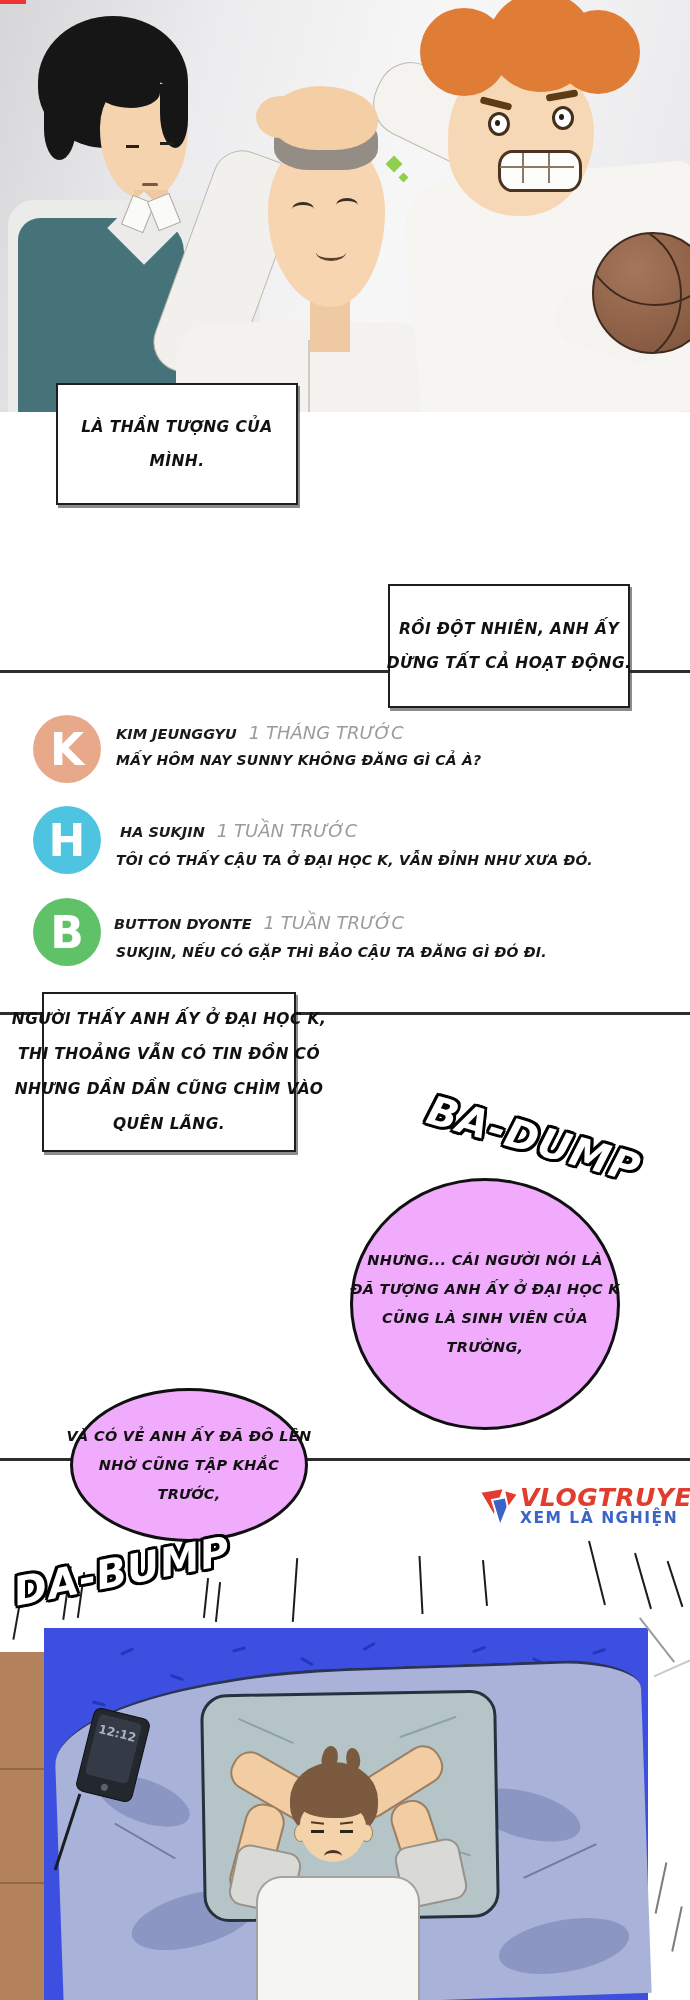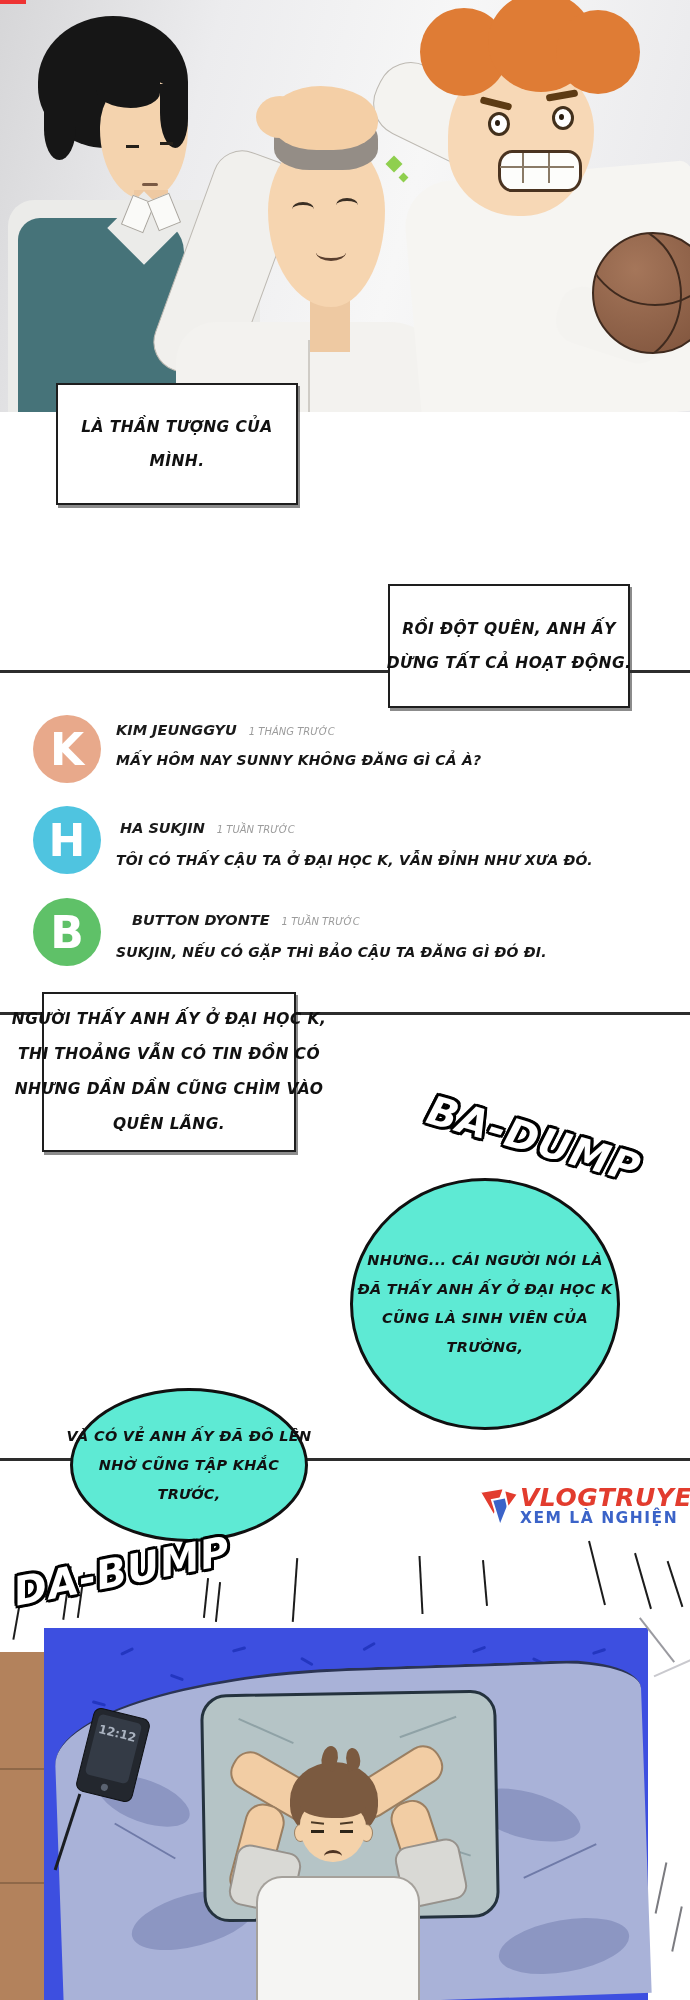--- a/index.html
+++ b/index.html
@@ -14,26 +14,26 @@
           box-shadow:2px 3px 0 rgba(45,45,45,.55);
           display:flex;flex-direction:column;justify-content:center;align-items:center;}
   .capbox .ln{font-size:15.5px;font-weight:700;font-style:italic;color:#111;
               line-height:34px;letter-spacing:.4px;white-space:nowrap;}
   
   .pline{left:0;width:690px;height:2.5px;background:#2d2d2d;z-index:1;}
   
   .avatar{width:68px;height:68px;border-radius:50%;color:#fff;display:flex;
           align-items:center;justify-content:center;font-size:44px;font-weight:700;}
   .cname{font-size:14.5px;font-weight:700;font-style:italic;color:#1b1b1b;white-space:nowrap;}
-  .ctime{font-size:10px;font-weight:400;font-style:italic;color:#9b9b9b;margin-left:12px;}
+  .ctime{font-size:18px;font-weight:400;font-style:italic;color:#9b9b9b;margin-left:12px;}
   .ctext{font-size:14px;font-weight:600;font-style:italic;color:#161616;
          letter-spacing:.2px;white-space:nowrap;}
   .nrow{display:flex;align-items:baseline;}
   
-  .bubble{background:#5eead4;border:3px solid #101010;border-radius:50%;z-index:2;
+  .bubble{background:#f0abfc;border:3px solid #101010;border-radius:50%;z-index:2;
           display:flex;flex-direction:column;justify-content:center;align-items:center;}
   .bubble .ln{font-size:14.5px;font-weight:700;font-style:italic;color:#111;
               line-height:29px;letter-spacing:.3px;white-space:nowrap;}
   
   .sfx{font-size:40px;font-weight:900;font-style:italic;color:#fff;z-index:4;
        letter-spacing:1px;white-space:nowrap;
        text-shadow:-2.5px -2.5px 0 #000,2.5px -2.5px 0 #000,-2.5px 2.5px 0 #000,
                    2.5px 2.5px 0 #000,-3px 0 0 #000,3px 0 0 #000,0 -3px 0 #000,0 3px 0 #000;}
   
   #wm{left:478px;top:1486px;z-index:2;display:flex;align-items:flex-start;}
@@ -107,59 +107,59 @@
   <div class="a" style="left:0;top:0;width:26px;height:4px;background:#e33;"></div>
 
   <div class="a capbox" style="left:56px;top:383px;width:238px;height:118px;">
     <div class="ln">LÀ THẦN TƯỢNG CỦA</div>
     <div class="ln">MÌNH.</div>
   </div>
 
   <div class="a pline" style="top:670px;"></div>
 
   <div class="a capbox" style="left:388px;top:584px;width:238px;height:120px;">
-    <div class="ln">RỒI ĐỘT QUÊN, ANH ẤY</div>
+    <div class="ln">RỒI ĐỘT NHIÊN, ANH ẤY</div>
     <div class="ln">DỪNG TẤT CẢ HOẠT ĐỘNG.</div>
   </div>
 
   <div class="a avatar" style="left:33px;top:715px;background:#e8a98b;">K</div>
   <div class="a nrow" style="left:116px;top:722px;">
     <span class="cname">KIM JEUNGGYU</span>
     <span class="ctime">1 THÁNG TRƯỚC</span>
   </div>
   <div class="a ctext" style="left:116px;top:752px;">MẤY HÔM NAY SUNNY KHÔNG ĐĂNG GÌ CẢ À?</div>
 
   <div class="a avatar" style="left:33px;top:806px;background:#4fc4e0;">H</div>
   <div class="a nrow" style="left:120px;top:820px;">
     <span class="cname">HA SUKJIN</span>
     <span class="ctime">1 TUẦN TRƯỚC</span>
   </div>
   <div class="a ctext" style="left:116px;top:852px;">TÔI CÓ THẤY CẬU TA Ở ĐẠI HỌC K, VẪN ĐỈNH NHƯ XƯA ĐÓ.</div>
 
   <div class="a avatar" style="left:33px;top:898px;background:#5fc168;">B</div>
-  <div class="a nrow" style="left:132px;top:912px;">
+  <div class="a nrow" style="left:114px;top:912px;">
     <span class="cname">BUTTON DYONTE</span>
     <span class="ctime">1 TUẦN TRƯỚC</span>
   </div>
   <div class="a ctext" style="left:116px;top:944px;">SUKJIN, NẾU CÓ GẶP THÌ BẢO CẬU TA ĐĂNG GÌ ĐÓ ĐI.</div>
 
   <div class="a pline" style="top:1012px;"></div>
 
   <div class="a capbox" style="left:42px;top:992px;width:250px;height:156px;">
     <div class="ln" style="line-height:35px;">NGƯỜI THẤY ANH ẤY Ở ĐẠI HỌC K,</div>
     <div class="ln" style="line-height:35px;">THI THOẢNG VẪN CÓ TIN ĐỒN CÓ</div>
     <div class="ln" style="line-height:35px;">NHƯNG DẦN DẦN CŨNG CHÌM VÀO</div>
     <div class="ln" style="line-height:35px;">QUÊN LÃNG.</div>
   </div>
 
   <div class="a sfx" style="left:424px;top:1116px;transform:rotate(16deg);">BA-DUMP</div>
 
   <div class="a bubble" style="left:350px;top:1178px;width:264px;height:246px;">
     <div class="ln">NHƯNG... CÁI NGƯỜI NÓI LÀ</div>
-    <div class="ln">ĐÃ THẤY ANH ẤY Ở ĐẠI HỌC K</div>
+    <div class="ln">ĐÃ TƯỢNG ANH ẤY Ở ĐẠI HỌC K</div>
     <div class="ln">CŨNG LÀ SINH VIÊN CỦA</div>
     <div class="ln">TRƯỜNG,</div>
   </div>
 
   <div class="a pline" style="top:1458px;"></div>
 
   <div class="a bubble" style="left:70px;top:1388px;width:232px;height:148px;">
     <div class="ln">VÀ CÓ VẺ ANH ẤY ĐÃ ĐÔ LÊN</div>
     <div class="ln">NHỜ CŨNG TẬP KHẮC</div>
     <div class="ln">TRƯỚC,</div>

